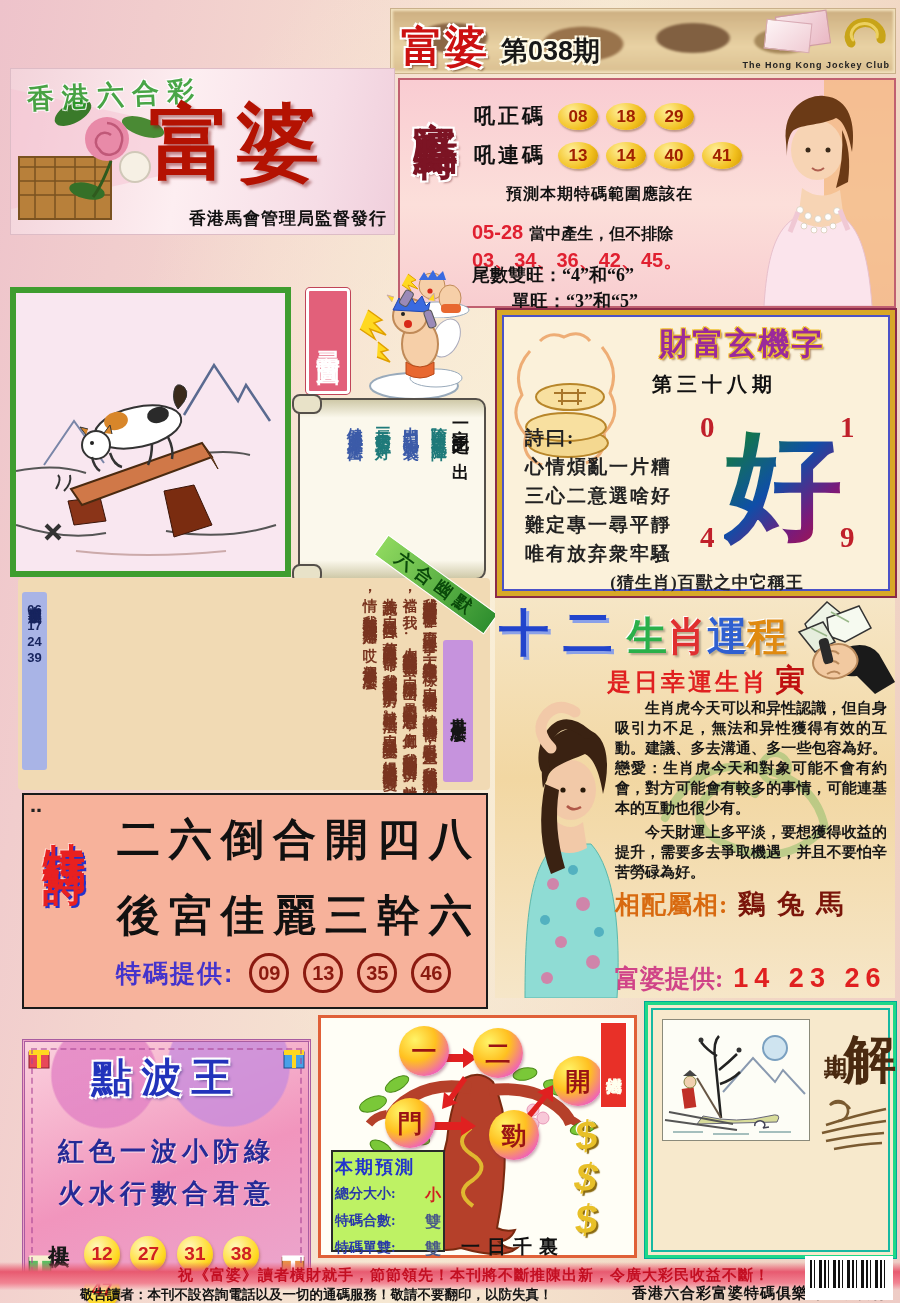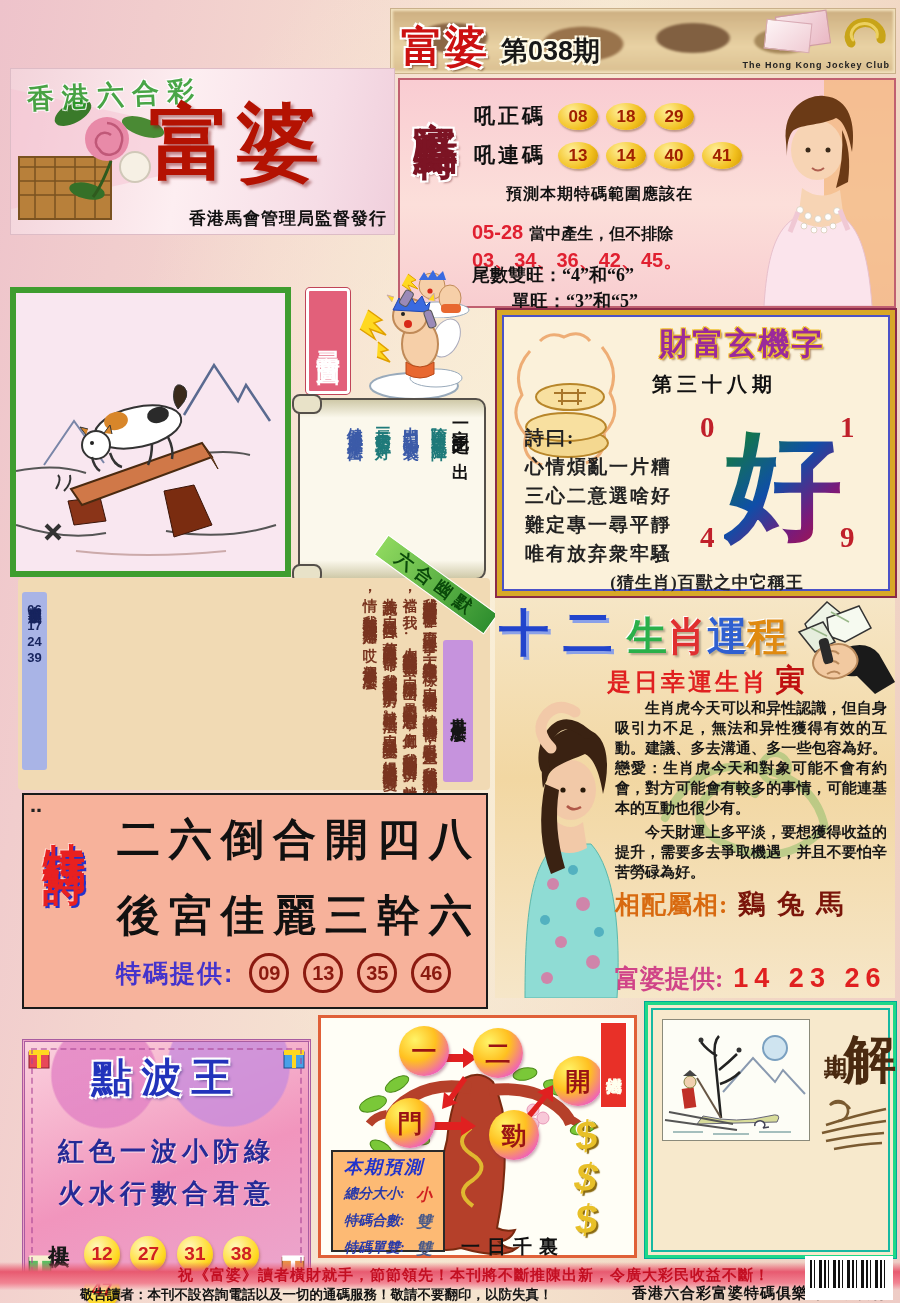--- a/index.html
+++ b/index.html
@@ -181,21 +181,21 @@
   .tree-label { position:absolute; right:7px; top:4px; width:27px; height:86px; background:#e83028; border:1px solid #fff;
     display:flex; align-items:center; justify-content:center; }
   .tree-label span { writing-mode:vertical-rl; text-orientation:upright; color:#ffe; font-size:16px; font-weight:bold; }
   .fruit { position:absolute; width:50px; height:50px; border-radius:50%;
     background:radial-gradient(circle at 32% 28%, #fff468, #ffc020 42%, #ee58c8 82%, #cc3aac);
     display:flex; align-items:center; justify-content:center; box-shadow:1px 2px 3px rgba(120,40,80,.4); }
   .fruit span { font-size:25px; font-weight:bold; color:#9a1414; font-family:"Liberation Serif","DejaVu Serif",serif; }
   .dollar-col { position:absolute; right:26px; top:96px; width:44px; text-align:center; }
   .dollar-col span { display:block; font-size:40px; font-weight:bold; font-style:italic; color:#e8c028; line-height:42px;
     text-shadow:-1px -1px 0 #fff,2px 2px 1px #8a6a10; }
-  .forecast-box { position:absolute; left:10px; top:132px; width:114px; height:102px; background:#fdba74; border:2px solid #2a2a2a; padding:3px 11px;font-style:italic; }
+  .forecast-box { position:absolute; left:10px; top:132px; width:114px; height:102px; background:#bef264; border:2px solid #2a2a2a; padding:3px 2px; }
   .forecast-title { font-size:18px; font-weight:bold; color:#2233cc; letter-spacing:2px; font-family:"Liberation Serif","DejaVu Serif",serif; }
   .forecast-row { display:flex; justify-content:space-between; font-size:14px; font-weight:bold; color:#2a3aa8; margin-top:6px;
     font-family:"Liberation Serif","DejaVu Serif",serif; }
   .fv-red { color:#d02020; font-size:16px; } .fv-blue { color:#4a5a88; font-size:16px; }
   .tree-caption { position:absolute; left:140px; top:216px; font-size:19px; font-weight:bold; color:#111; letter-spacing:7px;
     font-family:"Liberation Serif","DejaVu Serif",serif; }
 
   
   .last-box { left:645px; top:1002px; width:251px; height:256px; background:#f7e9cc;
     border:3px solid #20d888; box-shadow:inset 0 0 0 3px #f7e9cc, inset 0 0 0 5px #16b8a2, 0 0 0 1px #0a9; }

